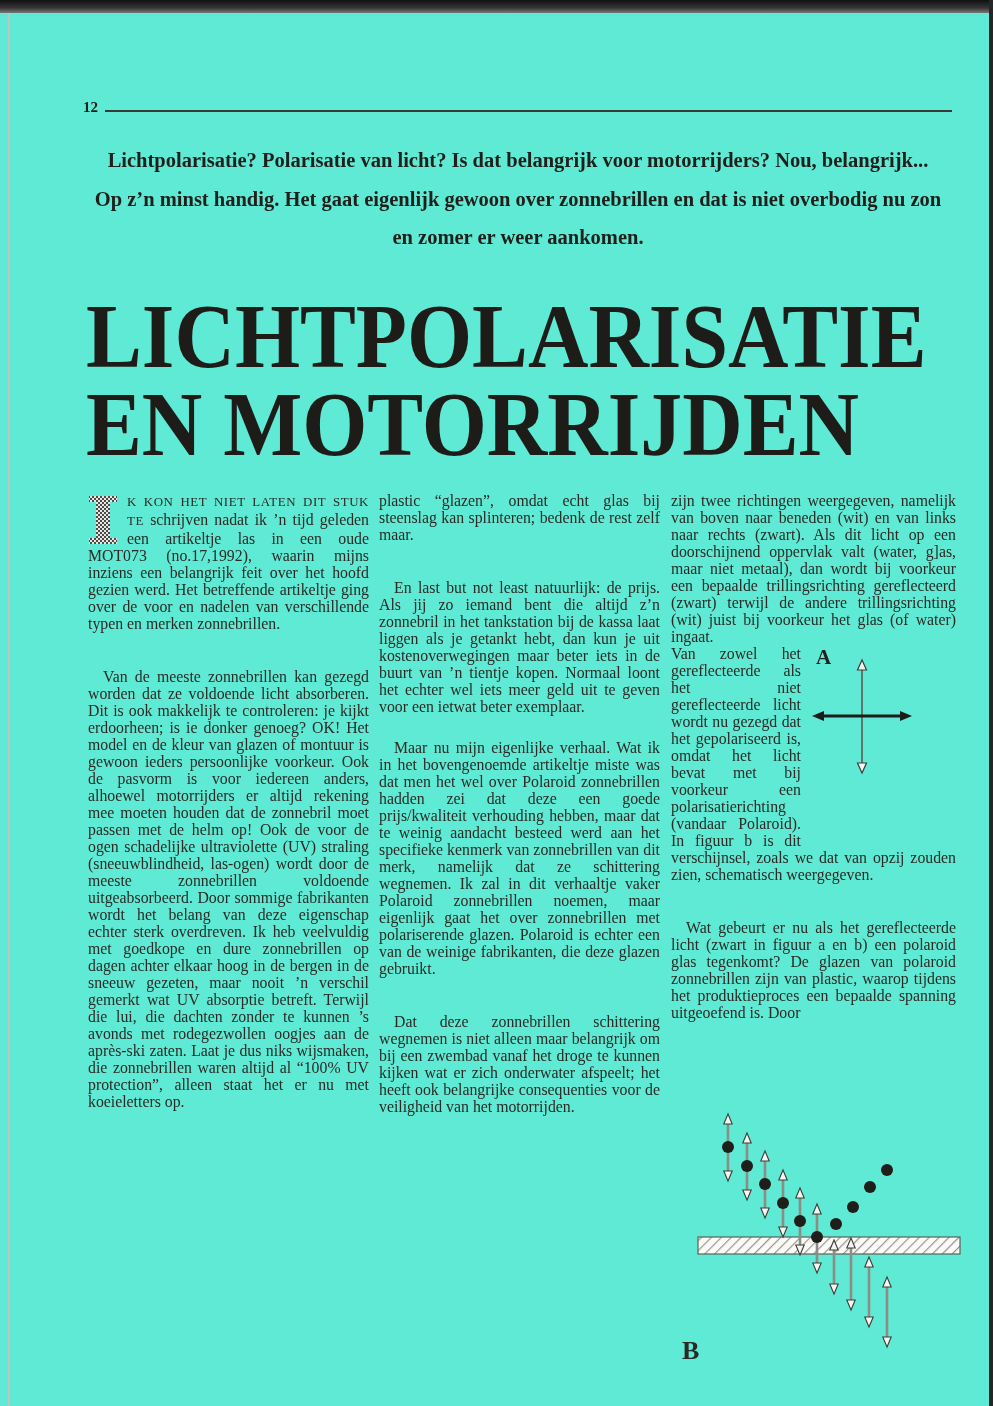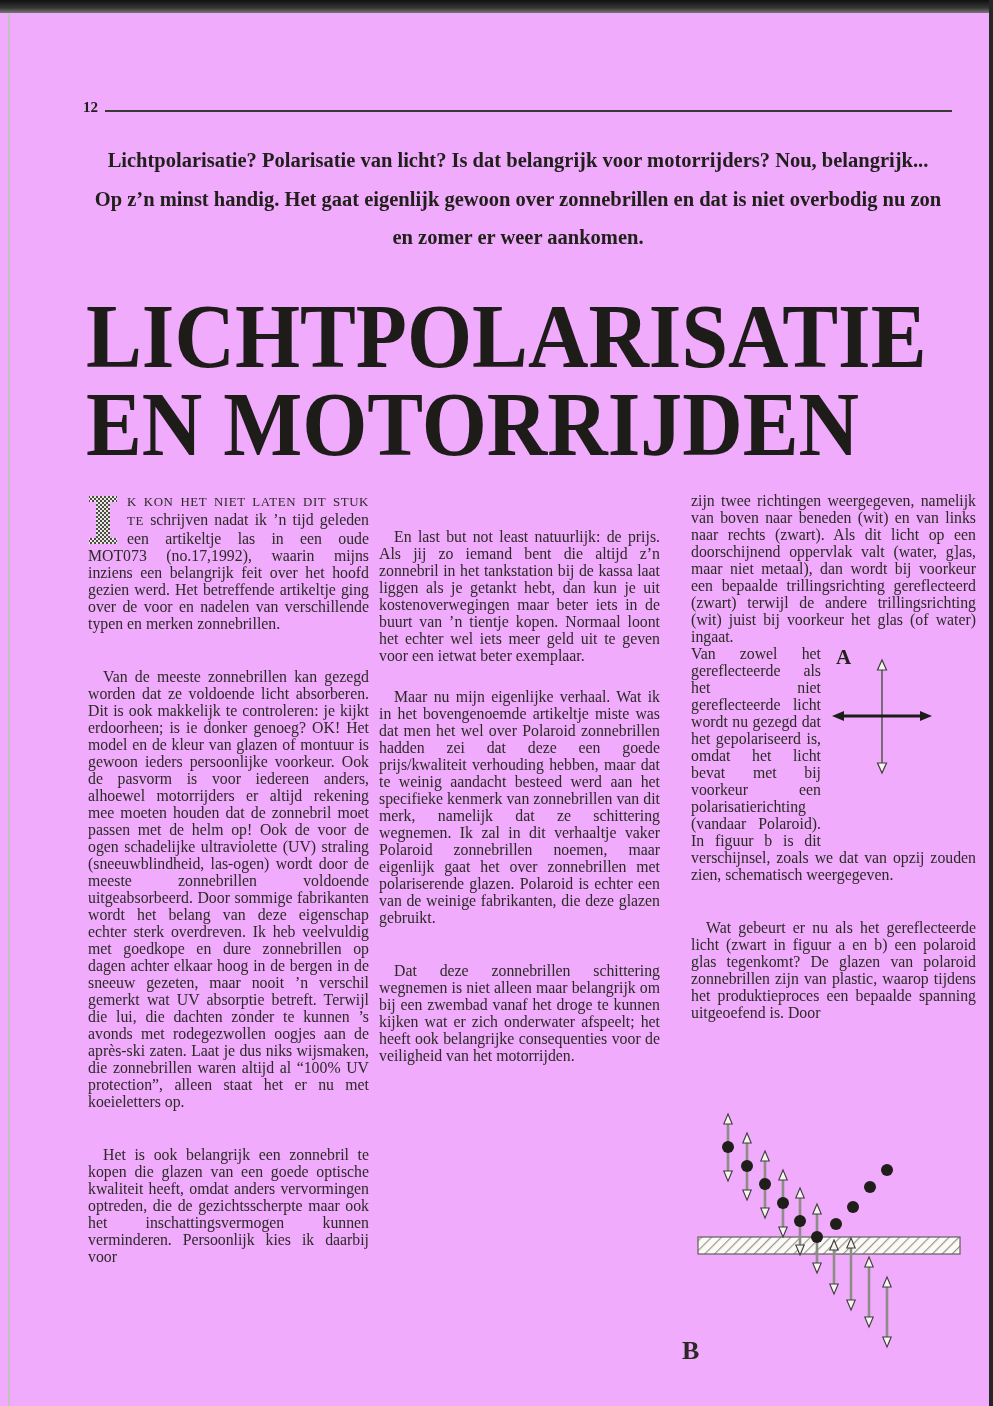--- a/index.html
+++ b/index.html
@@ -1,35 +1,35 @@
 <!DOCTYPE html>
 <html><head>
 <meta charset="utf-8">
 <style>
   html,body{margin:0;padding:0;background:#6e6e6e;}
-  .page{position:relative;width:993px;height:1406px;background:#f0abfc;overflow:hidden;
+  .page{position:relative;width:993px;height:1406px;background:#5eead4;overflow:hidden;
         font-family:"Liberation Serif", serif;color:#2b2a25;}
   .scan-topbar{position:absolute;top:0;left:0;width:993px;height:13px;
         background:linear-gradient(to bottom,#101010,#353535 60%,#777);}
   .scan-rightbar{position:absolute;top:0;right:0;width:4px;height:1406px;background:#262626;}
   .scan-leftline{position:absolute;top:13px;left:8px;width:2px;height:1393px;background:#c3c2bd;}
 
   .pagenum{position:absolute;left:83px;top:99px;font-size:15px;font-weight:bold;color:#21201c;}
   .headrule{position:absolute;left:105px;top:110px;width:847px;height:2px;background:#3a3936;}
 
   .intro{position:absolute;left:92px;top:141px;width:852px;font-weight:bold;
          font-size:20.5px;line-height:38.5px;color:#201f1b;text-align:center;}
 
   .title{position:absolute;left:86px;top:292px;font-weight:bold;color:#1d1c18;}
   .title span{display:block;white-space:nowrap;font-size:92px;line-height:88px;
          transform:scaleX(.91);transform-origin:left;letter-spacing:0;}
 
   .col{position:absolute;top:492px;width:281px;font-size:15.8px;line-height:17px;
        text-align:justify;}
-  #col1{left:88px;} #col2{left:379px;} #col3{left:691px;width:285px;}
+  #col1{left:88px;} #col2{left:379px;} #col3{left:671px;width:285px;}
   .col p{margin:0;}
   .col p.ind{text-indent:15px;margin-top:36px;}
   .col p.gap{margin-top:24px;}
   .subhead{font-weight:bold;font-size:16px;margin:20px 0 3px 0;text-align:left;}
 
   .dropcap{float:left;width:30px;height:48px;margin:4px 9px 0 0;}
   .smallcaps{font-size:12.9px;letter-spacing:.6px;}
 
   .figA{float:right;width:148px;height:192px;position:relative;margin:2px 0 2px 7px;}
   .figA .figA-label{position:absolute;left:8px;top:2px;font-weight:bold;font-size:21px;color:#22211d;}
@@ -66,24 +66,24 @@
             <rect width="2" height="2" fill="#4c4b47"></rect>
             <rect x="2" y="2" width="2" height="2" fill="#4c4b47"></rect>
           </pattern>
         </defs>
         <rect x="1" y="0" width="28" height="6" fill="url(#check)"></rect>
         <rect x="8" y="0" width="14" height="48" fill="url(#check)"></rect>
         <rect x="1" y="42" width="28" height="6" fill="url(#check)"></rect>
       </svg><span class="smallcaps">K KON HET NIET LATEN DIT STUK TE</span><span> schrijven nadat ik ’n tijd geleden een artikeltje las in een oude MOT073 (no.17,1992), waarin mijns inziens een belangrijk feit over het hoofd gezien werd. Het betreffende artikeltje ging over de voor en nadelen van verschillende typen en merken zonnebrillen.</span>
     </p>
     <p class="ind">Van de meeste zonnebrillen kan gezegd worden dat ze voldoende licht absorberen. Dit is ook makkelijk te controleren: je kijkt erdoorheen; is ie donker genoeg? OK! Het model en de kleur van glazen of montuur is gewoon ieders persoonlijke voorkeur. Ook de pasvorm is voor iedereen anders, alhoewel motorrijders er altijd rekening mee moeten houden dat de zonnebril moet passen met de helm op! Ook de voor de ogen schadelijke ultraviolette (UV) straling (sneeuwblindheid, las-ogen) wordt door de meeste zonnebrillen voldoende uitgeabsorbeerd. Door sommige fabrikanten wordt het belang van deze eigenschap echter sterk overdreven. Ik heb veelvuldig met goedkope en dure zonnebrillen op dagen achter elkaar hoog in de bergen in de sneeuw gezeten, maar nooit ’n verschil gemerkt wat UV absorptie betreft. Terwijl die lui, die dachten zonder te kunnen ’s avonds met rodegezwollen oogjes aan de après-ski zaten. Laat je dus niks wijsmaken, die zonnebrillen waren altijd al “100% UV protection”, alleen staat het er nu met koeieletters op.</p>
-    <p class="ind">Het is ook belangrijk een zonnebril te kopen die glazen van een goede optische kwaliteit heeft, omdat anders vervormingen optreden, die de gezichtsscherpte maar ook het inschattingsvermogen kunnen verminderen. Persoonlijk kies ik daarbij voor</p>
   </div>
 
   <div class="col" id="col2">
+    <p>plastic “glazen”, omdat echt glas bij steenslag kan splinteren; bedenk de rest zelf maar.</p>
     <p class="ind">En last but not least natuurlijk: de prijs. Als jij zo iemand bent die altijd z’n zonnebril in het tankstation bij de kassa laat liggen als je getankt hebt, dan kun je uit kostenoverwegingen maar beter iets in de buurt van ’n tientje kopen. Normaal loont het echter wel iets meer geld uit te geven voor een ietwat beter exemplaar.</p>
     <p class="ind gap">Maar nu mijn eigenlijke verhaal. Wat ik in het bovengenoemde artikeltje miste was dat men het wel over Polaroid zonnebrillen hadden zei dat deze een goede prijs/kwaliteit verhouding hebben, maar dat te weinig aandacht besteed werd aan het specifieke kenmerk van zonnebrillen van dit merk, namelijk dat ze schittering wegnemen. Ik zal in dit verhaaltje vaker Polaroid zonnebrillen noemen, maar eigenlijk gaat het over zonnebrillen met polariserende glazen. Polaroid is echter een van de weinige fabrikanten, die deze glazen gebruikt.</p>
     <p class="ind">Dat deze zonnebrillen schittering wegnemen is niet alleen maar belangrijk om bij een zwembad vanaf het droge te kunnen kijken wat er zich onderwater afspeelt; het heeft ook belangrijke consequenties voor de veiligheid van het motorrijden.</p>
   </div>
 
   <div class="col" id="col3">
     <p>zijn twee richtingen weergegeven, namelijk van boven naar beneden (wit) en van links naar rechts (zwart). Als dit licht op een doorschijnend oppervlak valt (water, g]as, maar niet metaal), dan wordt bij voorkeur een bepaalde trillingsrichting gereflecteerd (zwart) terwijl de andere trillingsrichting (wit) juist bij voorkeur het glas (of water) ingaat.</p>
     <p>
       <span class="figA">
         <span class="figA-label">A</span>

